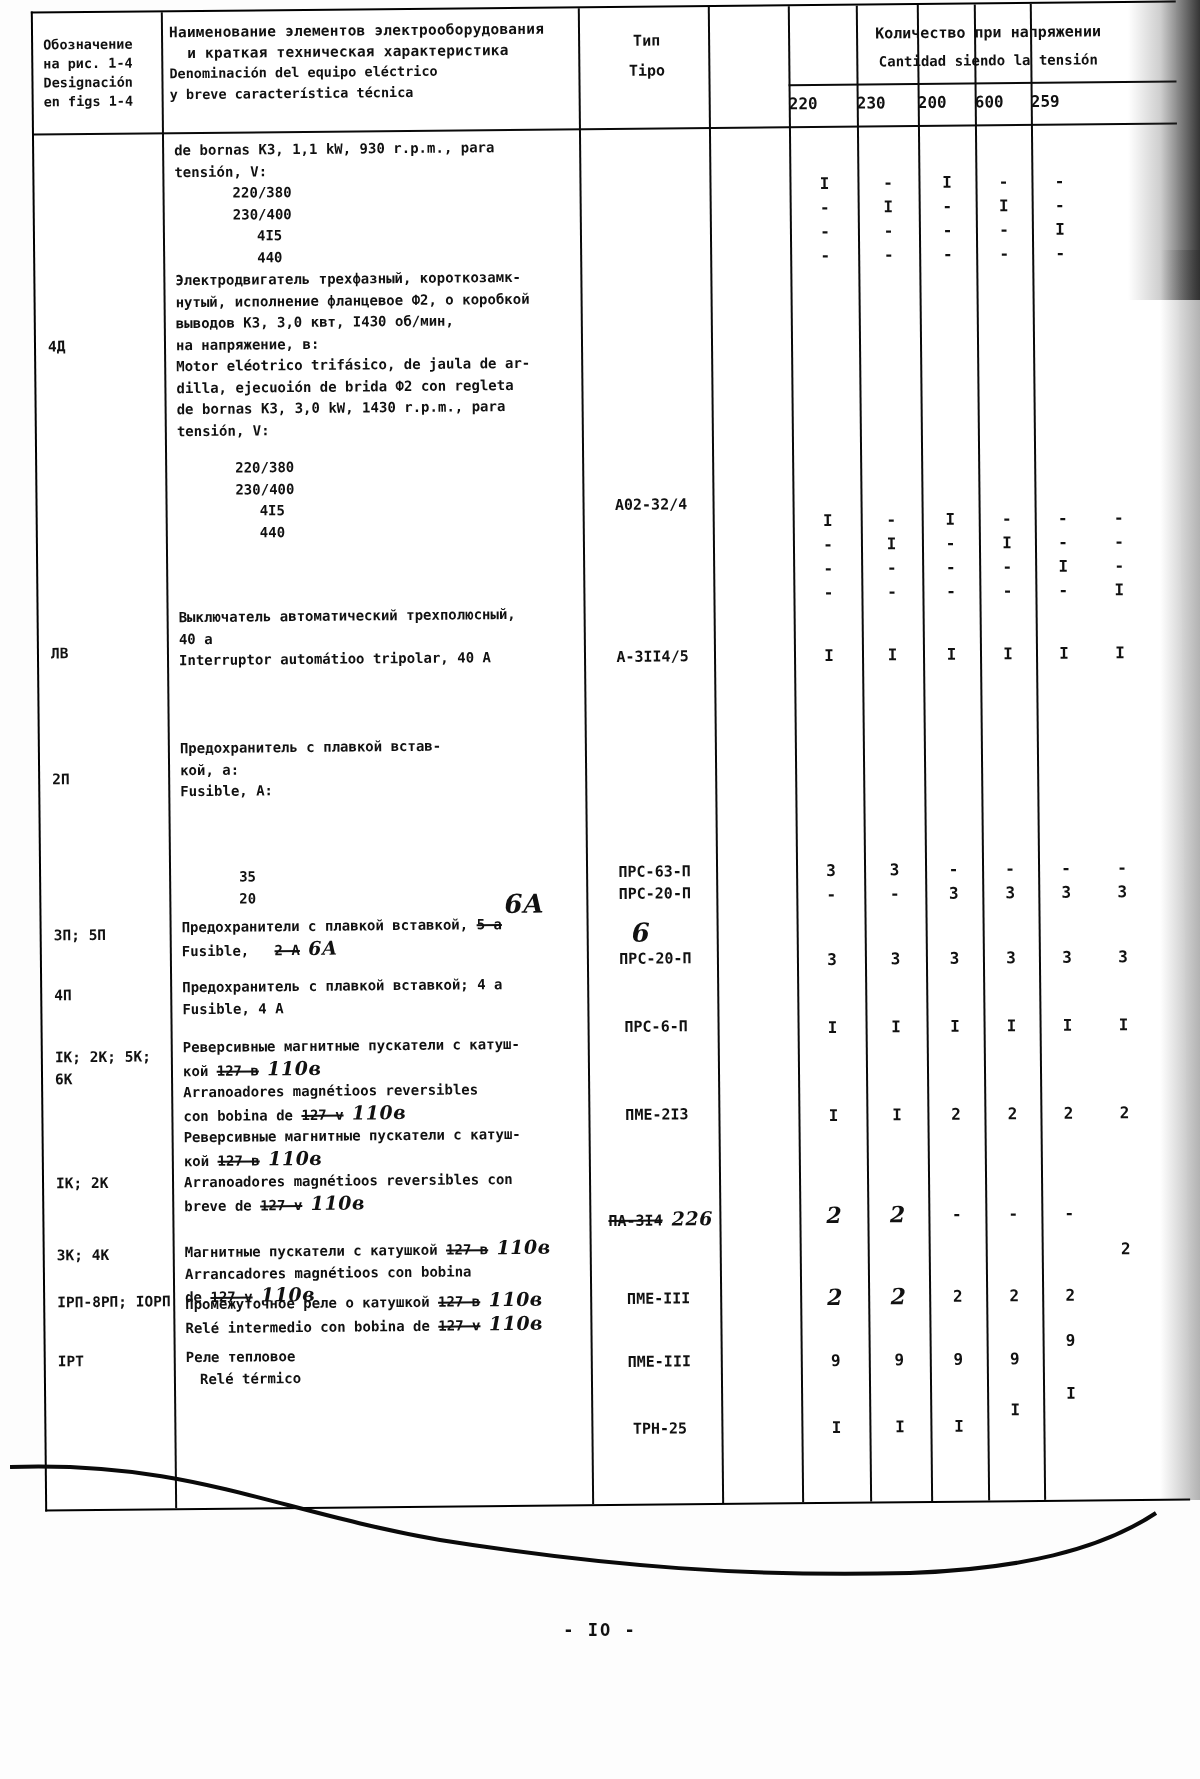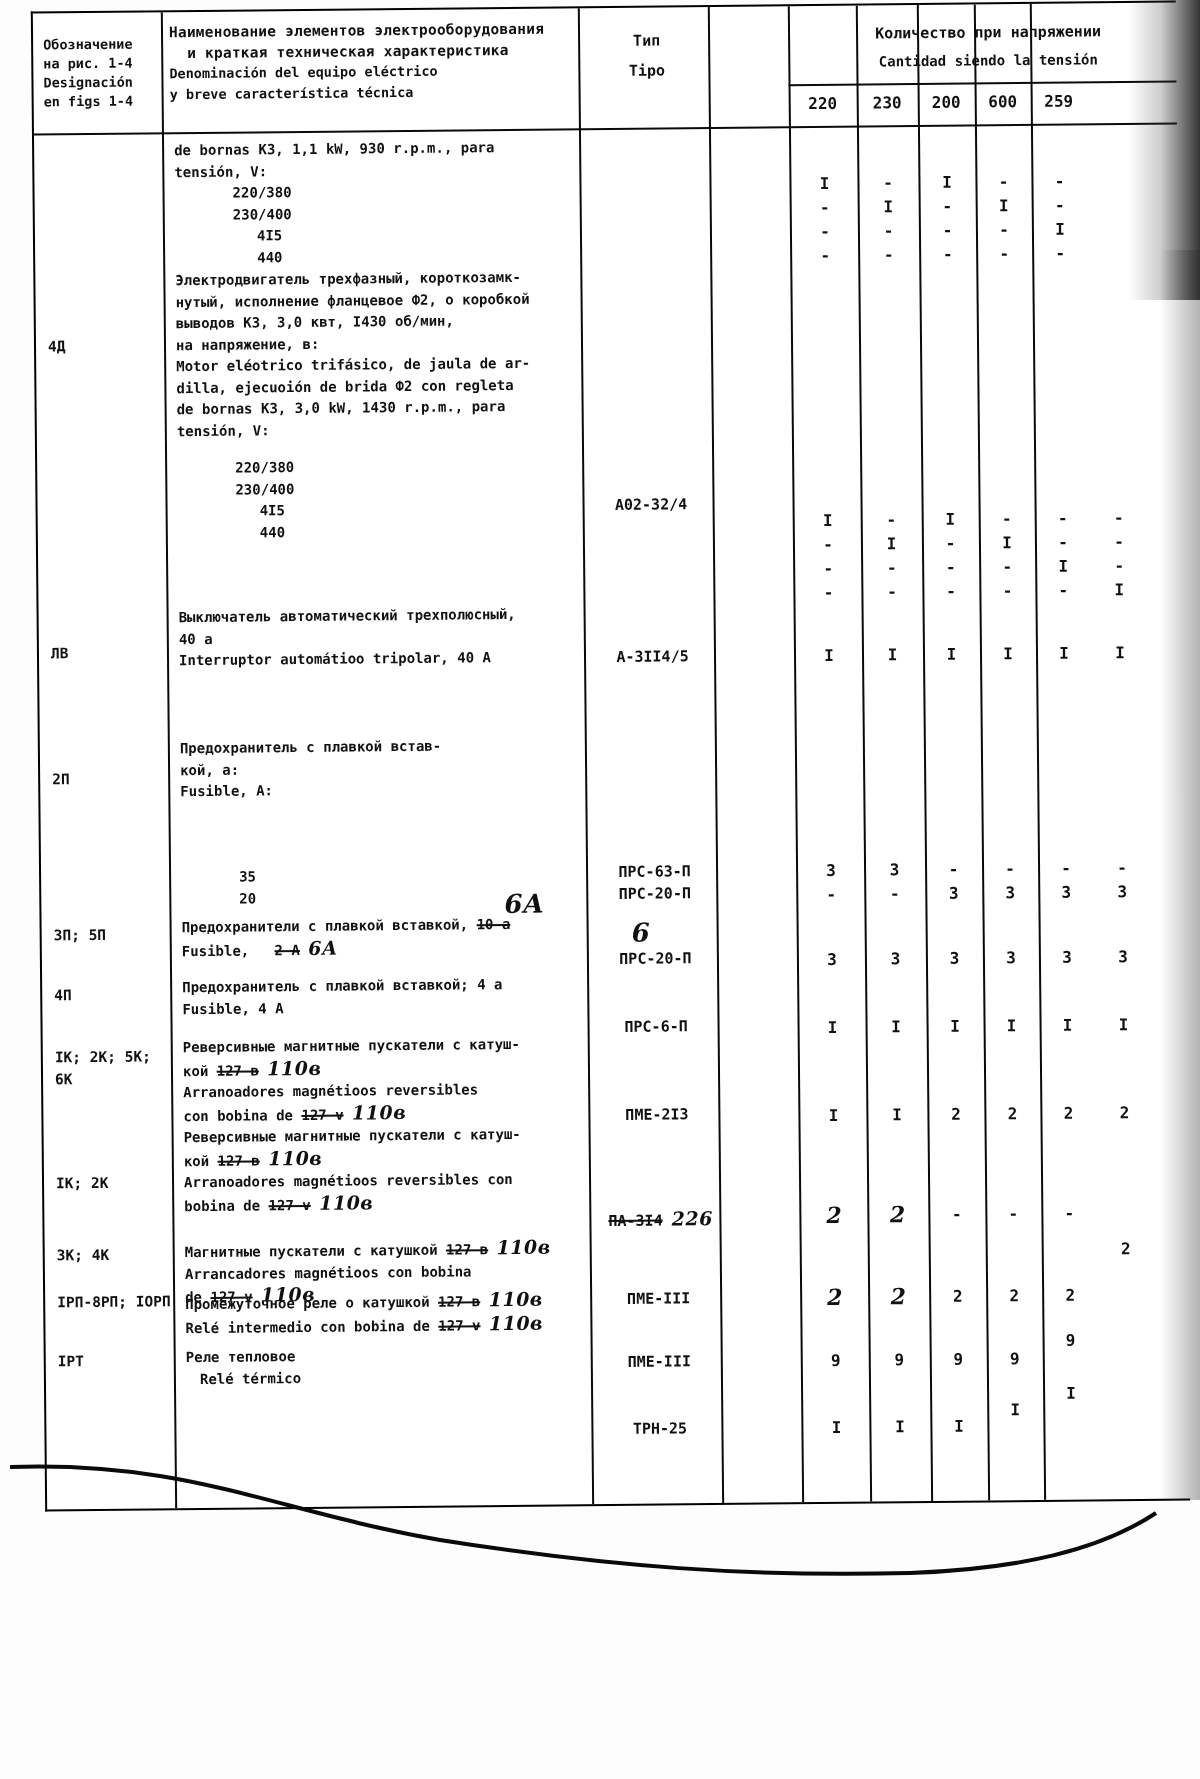--- a/index.html
+++ b/index.html
@@ -56,21 +56,21 @@
   .hc-desig{left:4px;top:22px;width:122px;font-size:13.5px;line-height:19px;font-weight:bold;padding-left:6px;}
   .hc-desig .esp{font-weight:bold;}
   .hc-name{left:136px;top:10px;width:400px;font-size:14.5px;line-height:20.5px;font-weight:bold;}
   .hc-name .ru{font-weight:bold;letter-spacing:.2px;}
   .hc-name .esp{font-weight:bold;font-size:13.5px;letter-spacing:0;}
   .hc-type{left:556px;top:18px;width:115px;font-size:15px;line-height:30px;font-weight:bold;text-align:center;}
   .hc-qty{left:765px;top:14px;width:380px;font-size:15px;line-height:28px;font-weight:bold;text-align:center;}
   .hc-qty .esp{font-size:14px;}
 
   
-  .volt{position:absolute;top:82px;height:32px;font-size:16px;font-weight:bold;text-align:center;line-height:32px;}
+  .volt{position:absolute;top:82px;height:32px;font-size:16px;font-weight:bold;line-height:32px;}
   .v0{left:755px;width:68px;}
   .v1{left:823px;width:61px;}
   .v2{left:884px;width:57px;}
   .v3{left:941px;width:56px;}
   .v4{left:997px;width:56px;}
 
   
   .desig{position:absolute;left:6px;width:120px;font-size:14.5px;font-weight:bold;line-height:20px;padding-left:6px;}
   .descr{position:absolute;left:140px;width:400px;font-size:14px;line-height:21.5px;font-weight:bold;}
   .descr .esp{font-weight:bold;}
@@ -286,21 +286,21 @@
     <div class="qty q1" style="top:879px;">-</div>
     <div class="qty q2" style="top:879px;">3</div>
     <div class="qty q3" style="top:879px;">3</div>
     <div class="qty q4" style="top:879px;">3</div>
     <div class="qty q5" style="top:879px;">3</div>
 
     <div class="desig" style="top:912px;">3П; 5П</div>
     <div class="descr" style="top:905px;">
       <div>
         <span>Предохранители с плавкой вставкой,</span>
-        <span class="strike">10 а</span>
+        <span class="strike">5 а</span>
       </div>
       <div class="esp">
         <span>Fusible,</span>
         &nbsp;
         <span class="strike">2 A</span>
         <span class="hand">6А</span>
       </div>
     </div>
     <div class="hand" style="position:absolute;left:463px;top:880px;font-size:26px;">6А</div>
     <div class="hand" style="position:absolute;left:590px;top:910px;font-size:26px;">6</div>
@@ -353,21 +353,21 @@
     <div class="desig" style="top:1160px;">IК; 2К</div>
     <div class="descr" style="top:1115px;">
       <div>Реверсивные магнитные пускатели с катуш-</div>
       <div>
         <span>кой</span>
         <span class="strike">127 в</span>
         <span class="hand">110в</span>
       </div>
       <div class="esp">Arranоadores magnétioos reversibles con</div>
       <div class="esp">
-        <span>bobina de</span>
+        <span>breve de</span>
         <span class="strike">127 v</span>
         <span class="hand">110в</span>
       </div>
     </div>
     <div class="type" style="top:1200px;text-align:left;padding-left:8px;">
       <span class="strike">ПА-3I4</span>
       <span class="hand">226</span>
     </div>
     <div class="qty q0 hand" style="top:1196px;font-size:22px;">2</div>
     <div class="qty q1 hand" style="top:1196px;font-size:22px;">2</div>
@@ -433,13 +433,14 @@
    </div>
   </div>
 
   <svg class="curve" viewBox="0 0 1150 150" preserveAspectRatio="none">
     <path d="M0,12 C180,6 260,55 430,85 C600,112 740,122 900,118 C1010,114 1090,95 1146,58" fill="none" stroke="#0a0a0a" stroke-width="4"></path>
   </svg>
 
   <div class="smudge"></div>
   <div class="smudge2"></div>
 
+  <div class="footer">- IO -</div>
 </div>
 
 </body></html>

